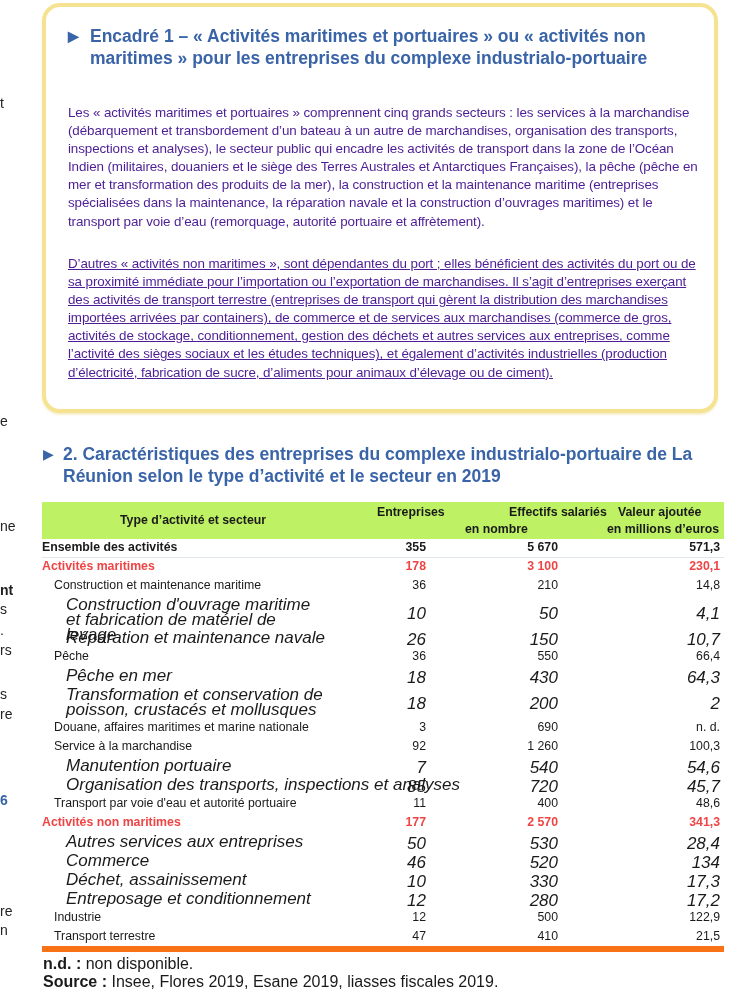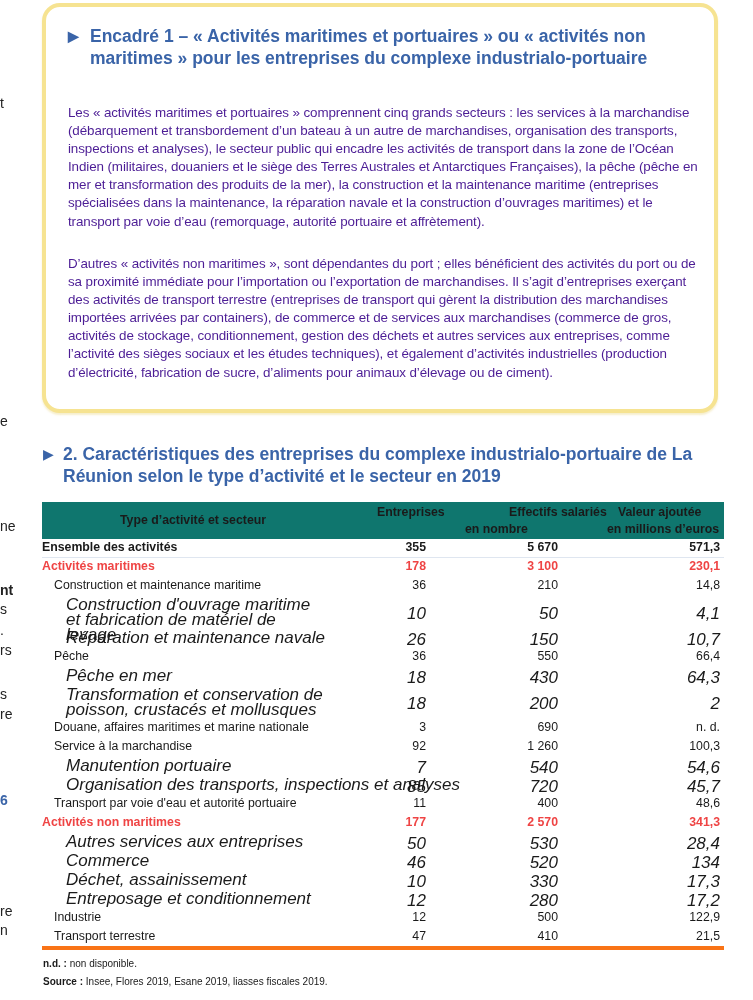--- a/index.html
+++ b/index.html
@@ -15,61 +15,61 @@
              border:4px solid #f6e391; border-radius:18px; background:#fff;
              box-shadow:0 2px 2px rgba(230,205,110,0.35); box-sizing:border-box; }
   .enc-title { position:absolute; left:22px; top:18px; width:620px;
                color:#3a64a8; font-weight:bold; font-size:17.5px; line-height:22px;
                font-family:"Liberation Sans", sans-serif; }
   .enc-title .tri { position:absolute; left:0; top:0; font-size:14px; }
   .enc-title .txt { display:block; padding-left:22px; }
   .enc-p { position:absolute; left:22px; width:640px; font-size:13.4px; line-height:18.1px;
            color:#4c1d95; letter-spacing:-0.1px; }
   .enc-p1 { top:97px; }
-  .enc-p2 { top:248px; }
+  .enc-p2 { top:248px;text-decoration:underline; }
 
   
   .sec-title { position:absolute; left:43px; top:443px; width:690px; color:#3a64a8;
                font-weight:bold; font-size:17.5px; line-height:22px; }
   .sec-title .tri { position:absolute; left:0; top:0; font-size:14px; }
   .sec-title .txt { display:block; padding-left:20px; }
 
   
   .tbl { position:absolute; left:42px; top:502px; width:682px; font-size:12.3px; }
-  .thead { position:relative; height:37px; background:#0f766e; }
+  .thead { position:relative; height:37px; background:#bef264; }
   .th { position:absolute; font-weight:bold; color:#1a1a1a; white-space:nowrap; }
   .th-type { left:78px; top:11px; }
   .th-ent { left:335px; top:3px; }
   .th-eff { left:447px; top:3px;padding-left:20px; }
   .th-nombre { left:423px; top:20px; }
   .th-val { left:576px; top:3px; }
   .th-val2 { left:565px; top:20px; }
 
   .row { position:relative; height:18px; border-bottom:1px solid transparent; }
   .row.tall { height:32px; }
   .row.total { border-bottom:1px solid #dfe6f0; }
-  .row.lastrow { border-bottom:4px solid #f97316; }
+  .row.lastrow { border-bottom:6px solid #f97316; }
   .cell { position:absolute; white-space:nowrap; }
   .lbl { left:0; top:1px; line-height:15px; }
   .row.tall .lbl { top:1px; white-space:normal; width:260px; }
   .num { text-align:right; top:1px; }
   .row.tall .num { top:8px; }
   .c1 { right:298px; }
   .c2 { right:166px; }
   .c3 { right:4px; }
 
   .lv0 .lbl { padding-left:0; }
   .lv1 .lbl { padding-left:12px; }
   .lv2 .lbl { padding-left:24px; }
 
   .bold { font-weight:bold; }
   .blue { color:#ef4444; }
   .ital { font-style:italic; font-size:17px; }
 
-  .notes { position:absolute; left:43px; top:955px; font-size:10px; line-height:18px; }
+  .notes { position:absolute; left:43px; top:955px; font-size:16px; line-height:18px; }
   .notes b { font-weight:bold; }
 </style>
 </head>
 <body>
 
 <div id="frags">
     <span class="frag" style="top: 95px;">t</span>
     <span class="frag" style="top: 413px;">e</span>
     <span class="frag" style="top: 518px;">ne</span>
     <span class="frag" style="top: 582px; font-weight: bold;">nt</span>

